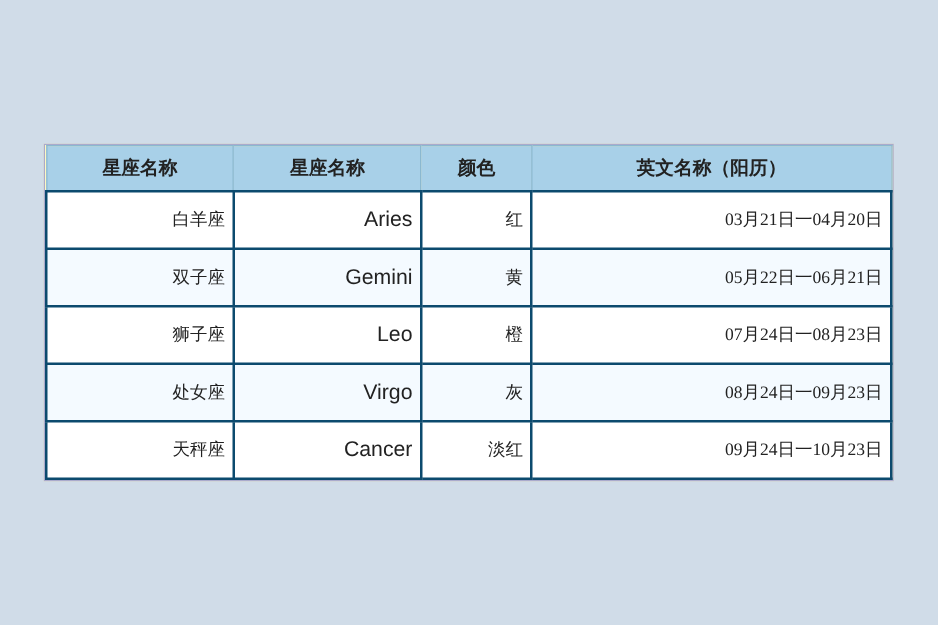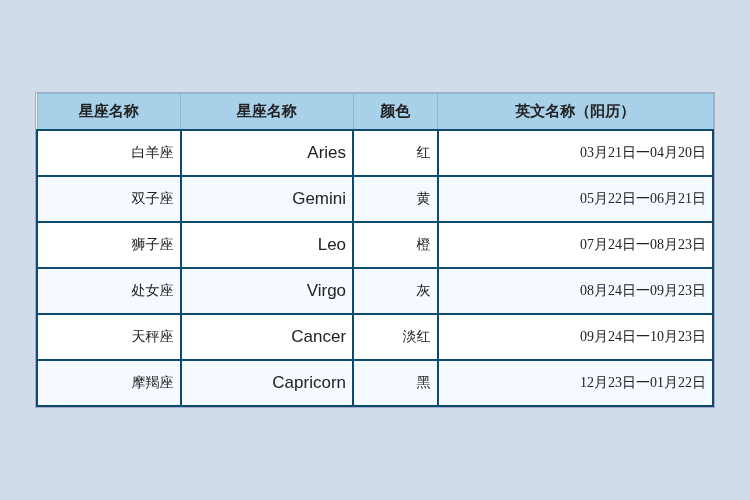--- a/index.html
+++ b/index.html
@@ -87,21 +87,15 @@
           <td class="en-name">Virgo</td>
           <td>灰</td>
           <td>08月24日一09月23日</td>
         </tr>
         <tr>
           <td>天秤座</td>
           <td class="en-name">Cancer</td>
           <td>淡红</td>
           <td>09月24日一10月23日</td>
         </tr>
-        <tr>
-          <td>摩羯座</td>
-          <td class="en-name">Capricorn</td>
-          <td>黑</td>
-          <td>12月23日一01月22日</td>
-        </tr>
       </tbody>
   </table>
 </div>
 
 </body></html>

